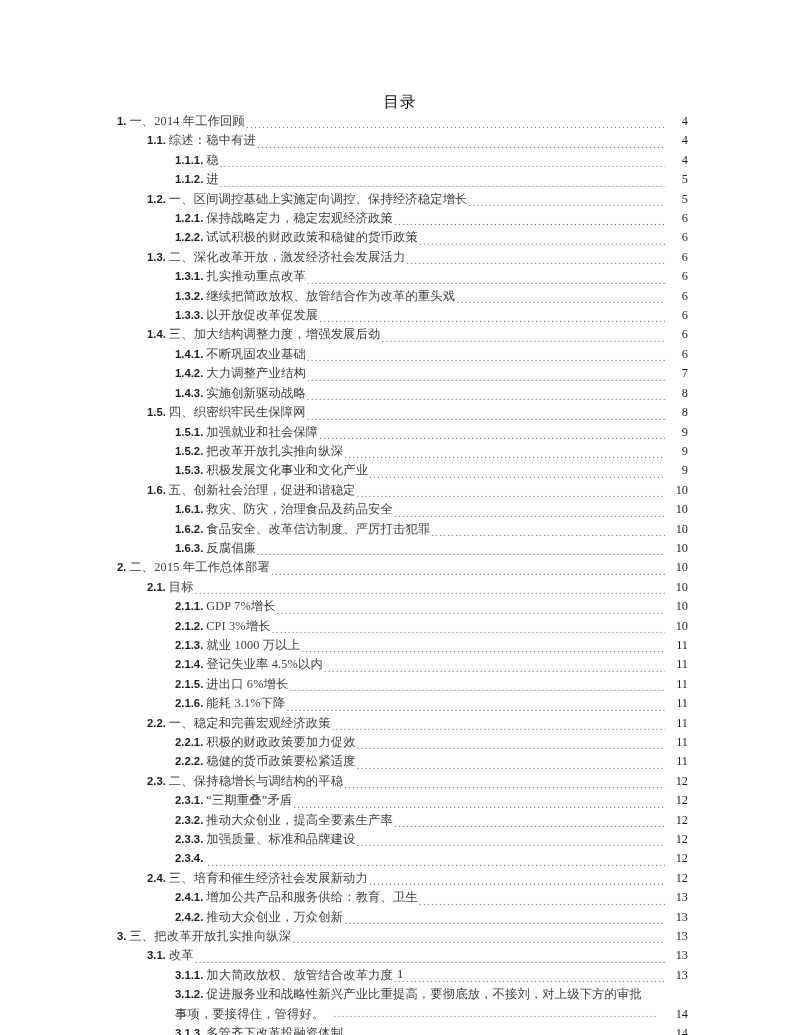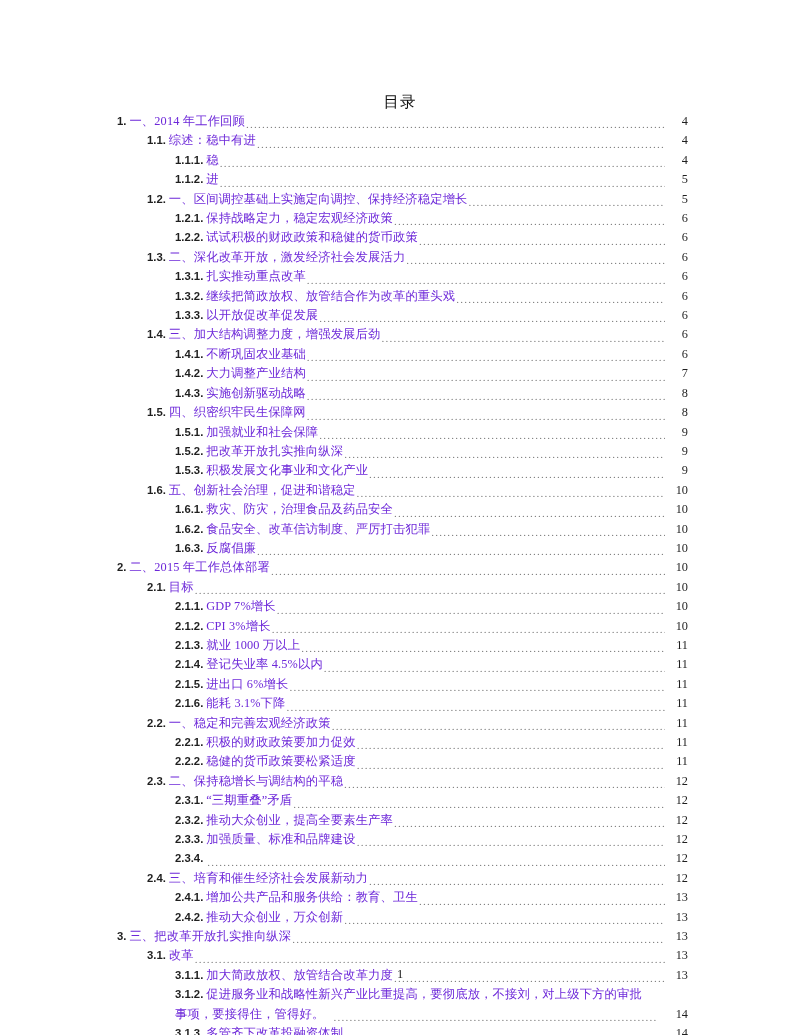--- a/index.html
+++ b/index.html
@@ -63,21 +63,21 @@
     font-family: "Liberation Sans", "DejaVu Sans", sans-serif;
     font-size: 11.3px;
     font-weight: bold;
     color: #1f1f1f;
     flex: 0 0 auto;
     padding-right: 3px;
   }
 
   .toc-text {
     flex: 0 0 auto;
-    color: #6d28d9;
+    color: #404040;
     letter-spacing: 0.15px;
   }
 
   .toc-leader {
     flex: 1 1 auto;
     overflow: hidden;
     margin: 0 1px 2px 1px;
     height: 10px;
     position: relative;
   }
@@ -107,21 +107,21 @@
   }
   .toc-entry.wrap .wrap-inner {
     display: block;
     width: 100%;
   }
   .toc-entry.wrap .wrap-line1 {
     display: block;
   }
   .toc-entry.wrap .wrap-line2 {
     display: flex;
-    align-items: flex-end;
+    align-items: center;
     margin-left: -61px;
     padding-left: 61px;
     gap: 8px;
   }
   .toc-entry.wrap .wrap-line2 > .toc-text { margin-left: 0; }
 
   
   .footer-pageno {
     position: absolute;
     top: 967px;

